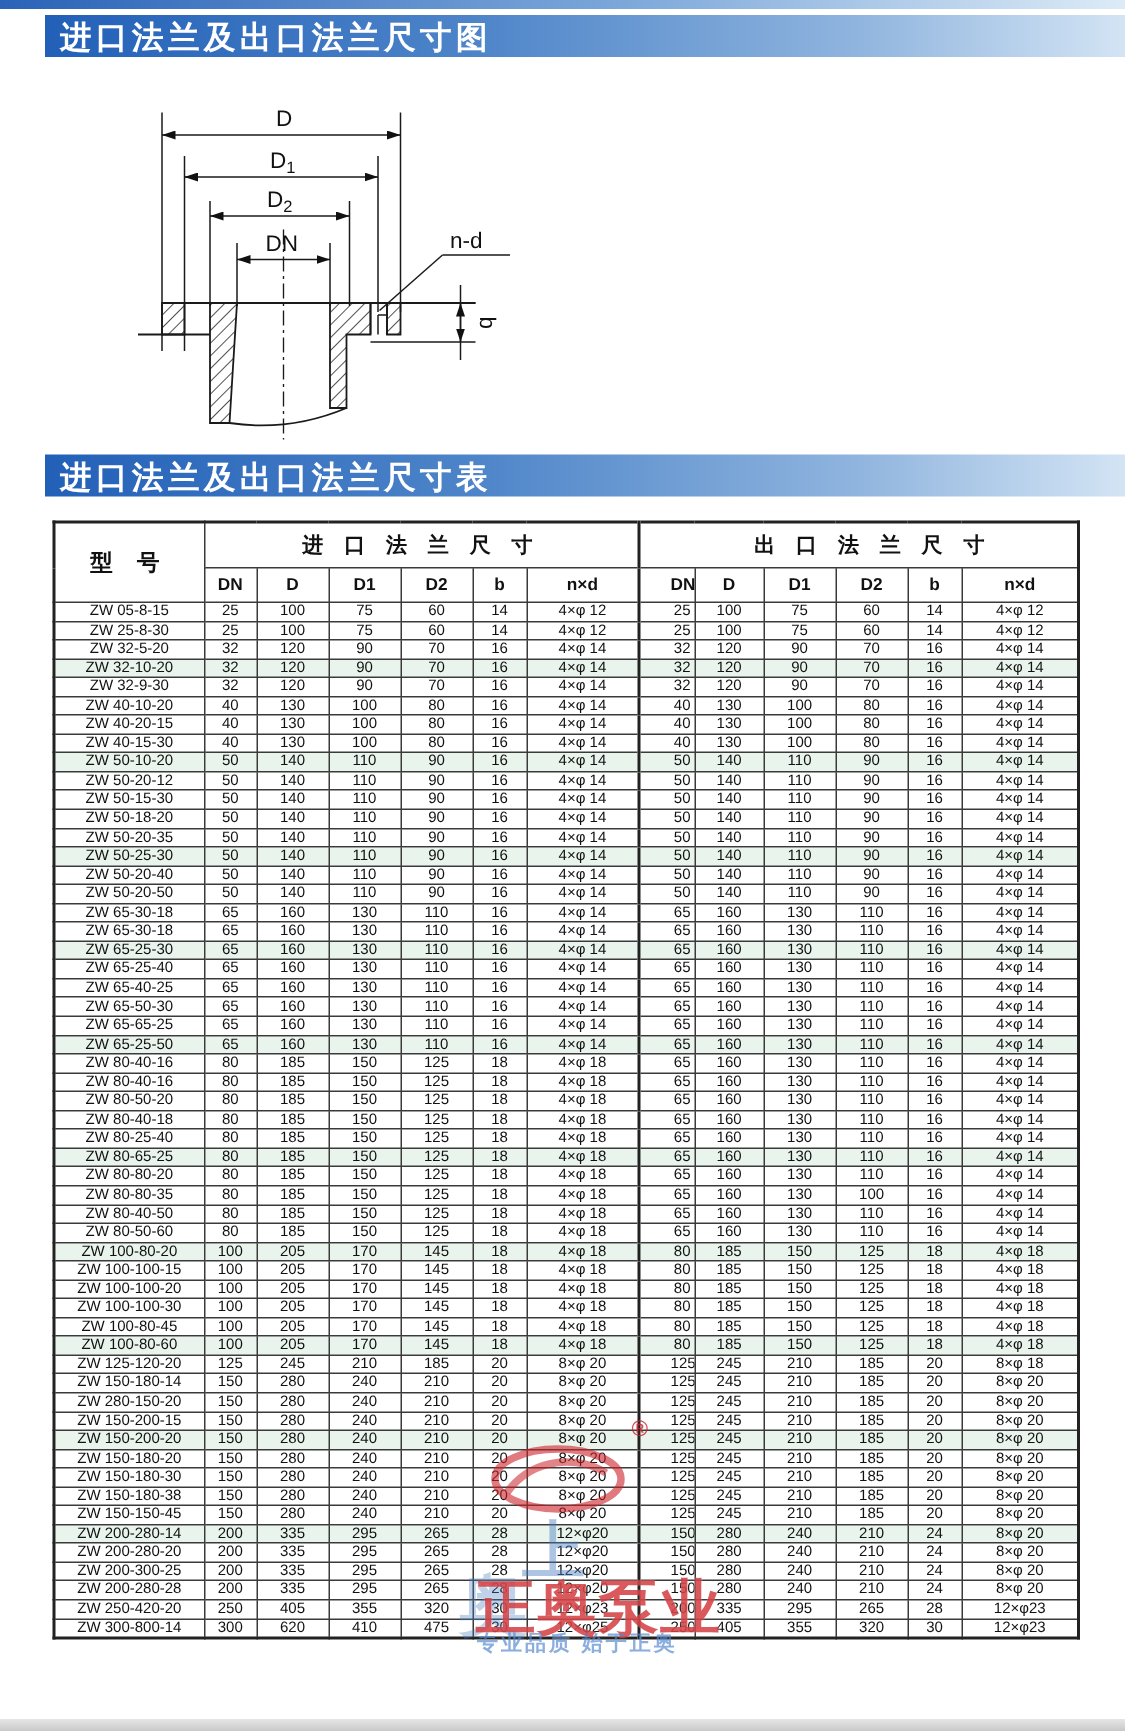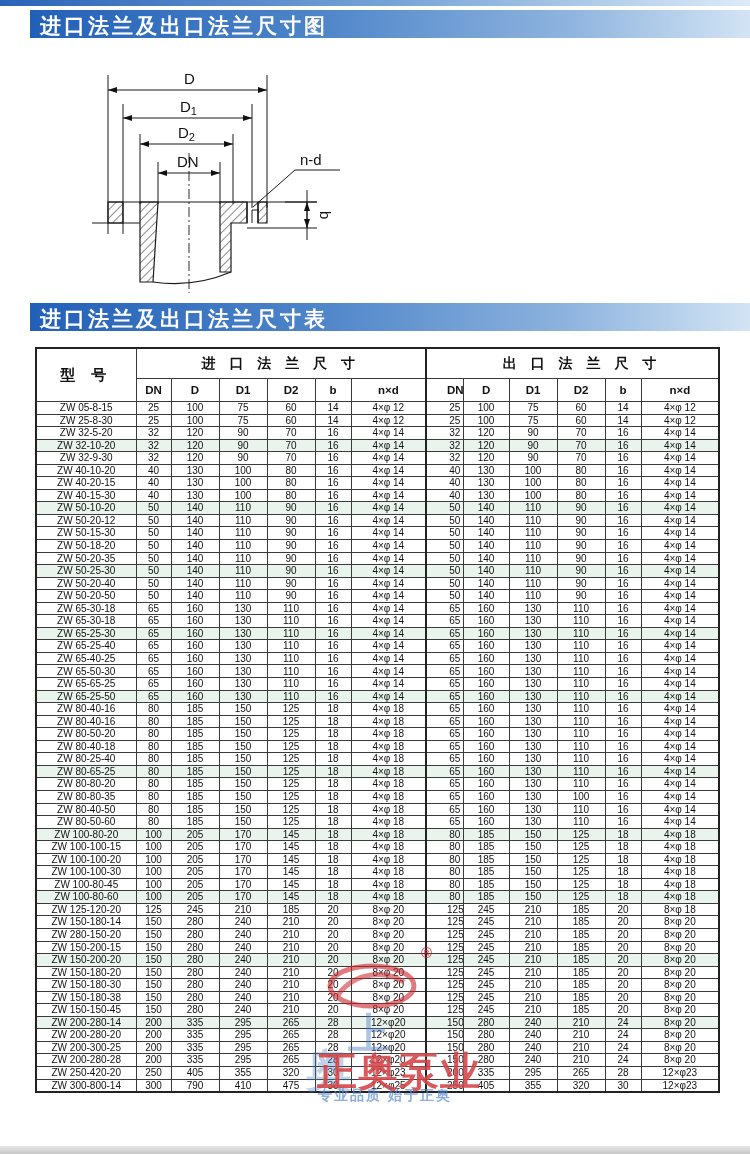--- a/index.html
+++ b/index.html
@@ -958,21 +958,21 @@
           <td class="sep">200</td>
           <td>335</td>
           <td>295</td>
           <td>265</td>
           <td>28</td>
           <td>12×φ23</td>
         </tr>
         <tr>
           <td class="model">ZW 300-800-14</td>
           <td>300</td>
-          <td>790</td>
+          <td>620</td>
           <td>410</td>
           <td>475</td>
           <td>30</td>
           <td>12×φ25</td>
           <td class="sep">250</td>
           <td>405</td>
           <td>355</td>
           <td>320</td>
           <td>30</td>
           <td>12×φ23</td>

